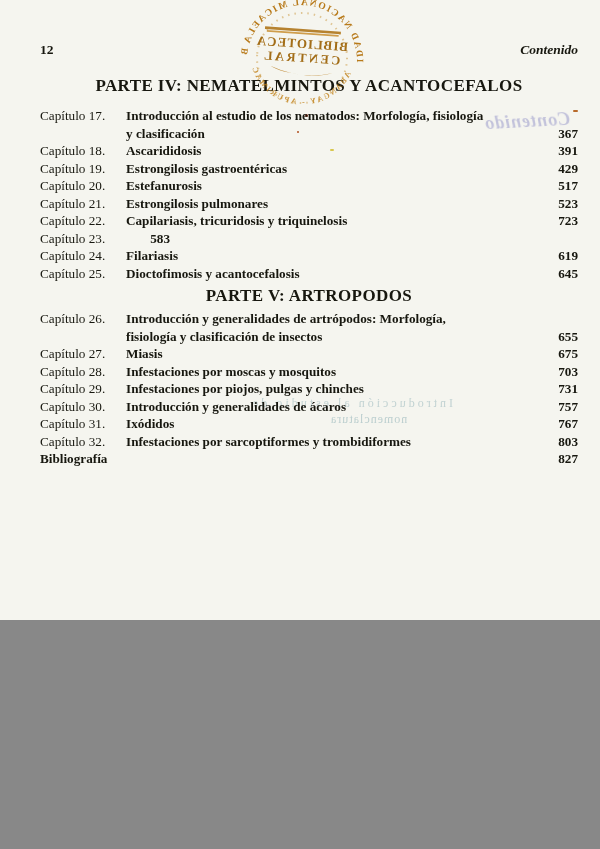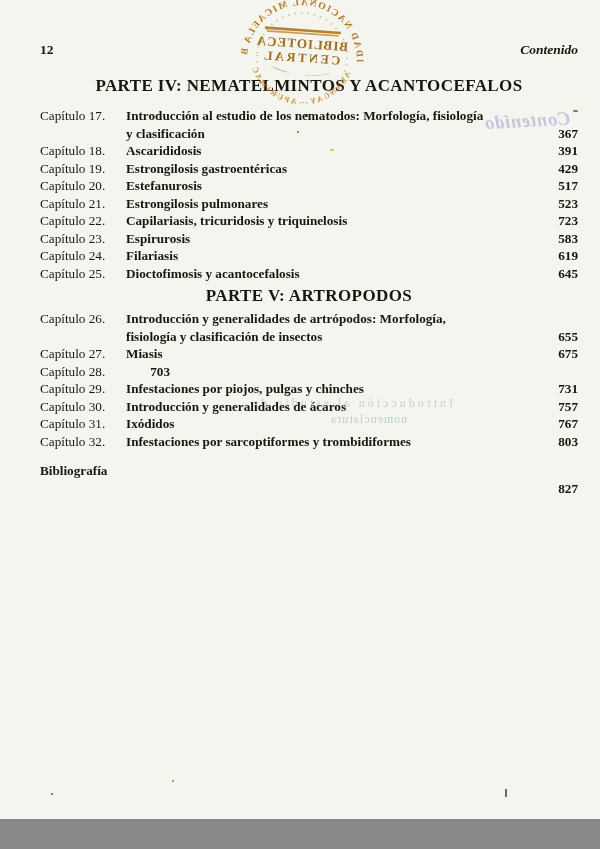--- a/index.html
+++ b/index.html
@@ -1,18 +1,18 @@
 <!DOCTYPE html>
 <html><head>
 <meta charset="utf-8">
 <style>
   html,body{margin:0;padding:0;background:#888;}
   .sheet{
     position:relative;
-    width:600px;height:819px;
+    width:600px;height:620px;
     background:#f5f5ef;
     overflow:hidden;
     font-family:"Liberation Serif","DejaVu Serif",serif;
     color:#17170f;
   }
   
   .header{
     display:flex;justify-content:space-between;
     margin:42px 22px 0 40px;
     font-size:13.5px;font-weight:bold;line-height:16px;
@@ -46,21 +46,21 @@
     align-self:flex-start;
     white-space:nowrap;
   }
   .title{flex:1 1 auto;font-weight:bold;}
   .pageno{
     flex:0 0 44px;
     align-self:flex-end;
     text-align:right;
     font-weight:bold;
   }
-  .footer-row{margin-top:12px;flex-direction:column;}
+  .footer-row{}
   .footer-row .label{font-weight:bold;flex-basis:auto;}
   
   .ghost{
     position:absolute;
     transform:scaleX(-1);
     pointer-events:none;
     white-space:nowrap;
     z-index:1;
   }
   .ghost-contenido{
@@ -171,21 +171,20 @@
         <span class="title">Estrongilosis pulmonares</span>
         <span class="pageno">523</span>
       </div>
       <div class="toc-row">
         <span class="label">Capítulo 22.</span>
         <span class="title">Capilariasis, tricuridosis y triquinelosis</span>
         <span class="pageno">723</span>
       </div>
       <div class="toc-row">
         <span class="label">Capítulo 23.</span>
-        <span class="title">Espirurosis</span>
         <span class="pageno">583</span>
       </div>
       <div class="toc-row">
         <span class="label">Capítulo 24.</span>
         <span class="title">Filariasis</span>
         <span class="pageno">619</span>
       </div>
       <div class="toc-row">
         <span class="label">Capítulo 25.</span>
         <span class="title">Dioctofimosis y acantocefalosis</span>
@@ -197,20 +196,21 @@
         <span class="title">Introducción y generalidades de artrópodos: Morfología,<br>fisiología y clasificación de insectos</span>
         <span class="pageno">655</span>
       </div>
       <div class="toc-row">
         <span class="label">Capítulo 27.</span>
         <span class="title">Miasis</span>
         <span class="pageno">675</span>
       </div>
       <div class="toc-row">
         <span class="label">Capítulo 28.</span>
+        <span class="title">Infestaciones por moscas y mosquitos</span>
         <span class="pageno">703</span>
       </div>
       <div class="toc-row">
         <span class="label">Capítulo 29.</span>
         <span class="title">Infestaciones por piojos, pulgas y chinches</span>
         <span class="pageno">731</span>
       </div>
       <div class="toc-row">
         <span class="label">Capítulo 30.</span>
         <span class="title">Introducción y generalidades de ácaros</span>

